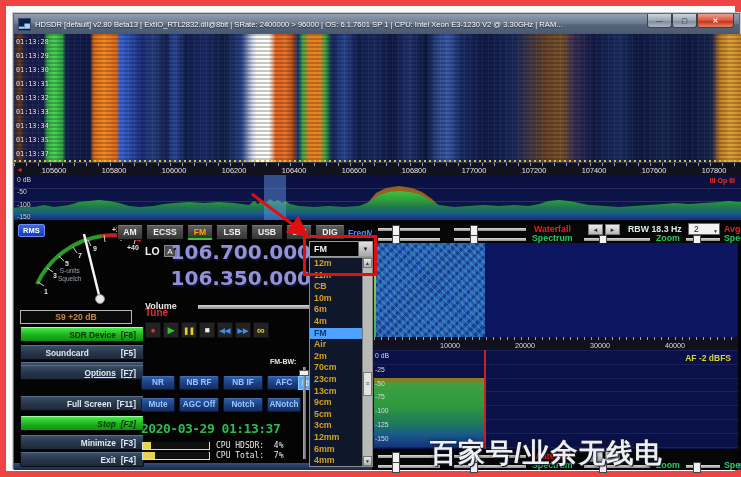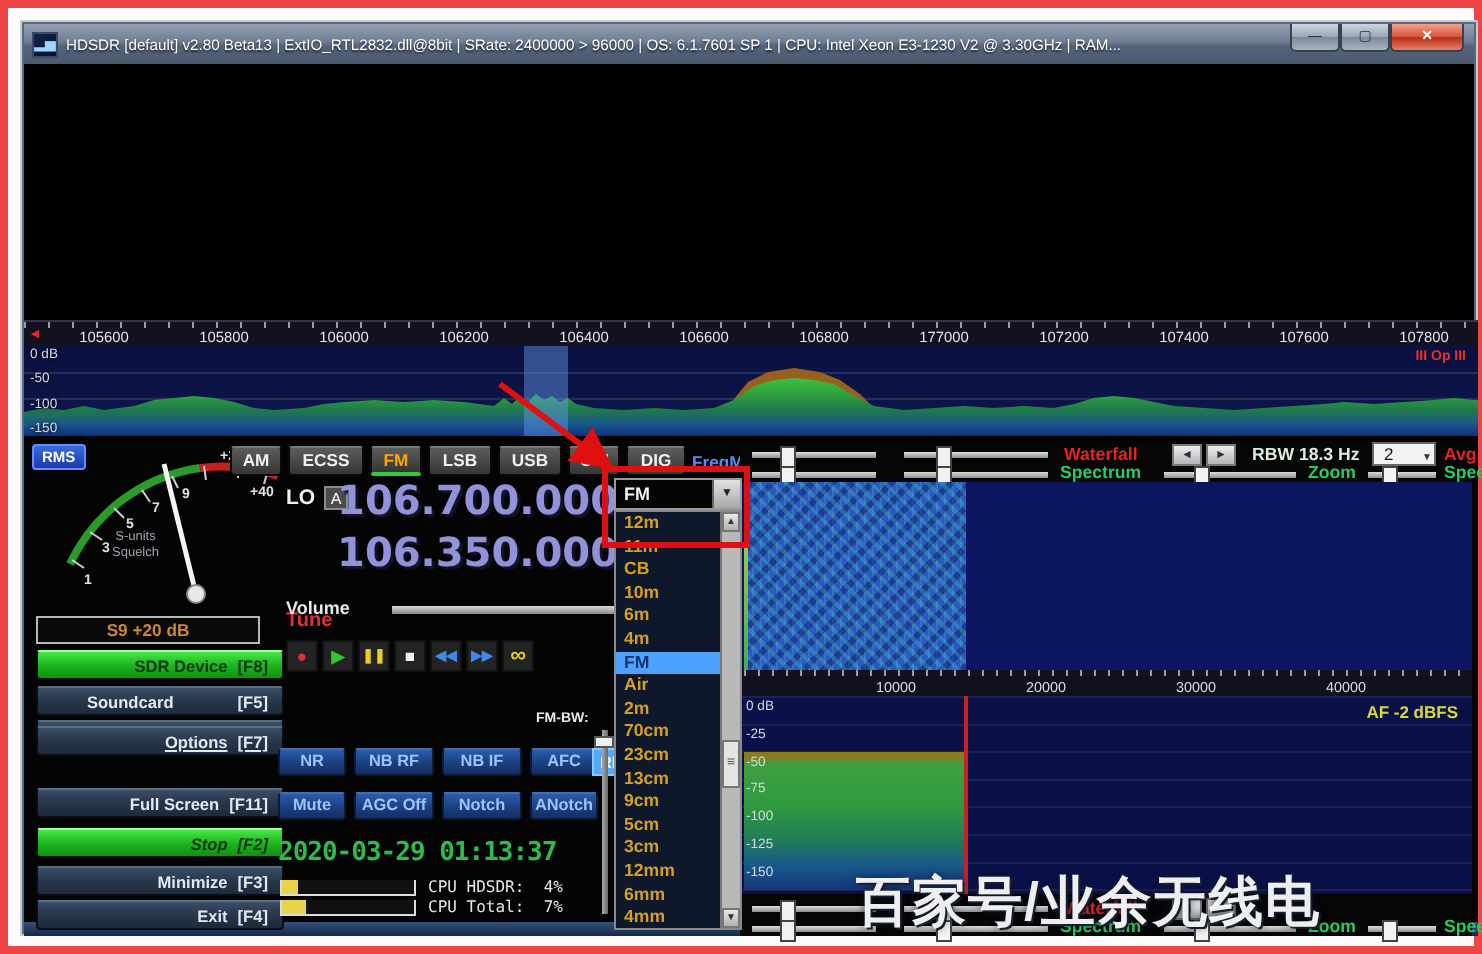--- a/index.html
+++ b/index.html
@@ -1,17 +1,17 @@
 <!DOCTYPE html>
 <html><head>
 <meta charset="utf-8">
 <style>
   * { margin:0; padding:0; box-sizing:border-box; }
   html,body { width:741px; height:477px; background:#f7f7f7; font-family:"Liberation Sans",sans-serif; overflow:hidden; }
-  .page { position:relative; width:741px; height:477px; background:#fbfbfb; border:4px solid #ef4444; }
+  .page { position:relative; width:741px; height:477px; background:#fbfbfb; border:6px solid #ef4444; }
   .win { position:absolute; left:7px; top:7px; width:727px; height:456px; background:#000; border:1px solid #5a6a7e; box-shadow:0 0 0 1px #c8ccd2; }
 
   
   .titlebar { position:absolute; left:0; top:0; width:100%; height:20px;
     background:linear-gradient(180deg,#93a0b2 0%,#6e7d92 45%,#55647a 55%,#4a5970 100%);
     display:flex; align-items:center; padding-left:4px; }
   .app-icon { width:13px; height:13px; background:linear-gradient(135deg,#10254f,#071228); border:1px solid #3a4a66; margin-right:4px;
     color:#9fd4ff; font-size:7px; line-height:11px; text-align:center; }
   .title-text { color:#fff; font-size:7.6px; text-shadow:0 1px 1px #223; white-space:nowrap; overflow:hidden; width:610px; }
   .caption-btns { position:absolute; right:5px; top:0; display:flex; }
@@ -186,20 +186,33 @@
     <div class="titlebar">
       <div class="app-icon">▂▅</div>
       <div class="title-text">HDSDR  [default]   v2.80 Beta13   |   ExtIO_RTL2832.dll@8bit   |   SRate: 2400000 &gt; 96000   |   OS: 6.1.7601 SP 1   |   CPU: Intel Xeon E3-1230 V2 @ 3.30GHz   |   RAM...</div>
       <div class="caption-btns">
         <div class="cap-btn cap-min">—</div>
         <div class="cap-btn cap-max">▢</div>
         <div class="cap-btn cap-close">✕</div>
       </div>
     </div>
 
+    <div class="rf-waterfall">
+      <div id="wf-ts">
+          <div class="wf-ts" style="top: 4px;">01:13:28</div>
+          <div class="wf-ts" style="top: 18px;">01:13:29</div>
+          <div class="wf-ts" style="top: 32px;">01:13:30</div>
+          <div class="wf-ts" style="top: 46px;">01:13:31</div>
+          <div class="wf-ts" style="top: 60px;">01:13:32</div>
+          <div class="wf-ts" style="top: 74px;">01:13:33</div>
+          <div class="wf-ts" style="top: 88px;">01:13:34</div>
+          <div class="wf-ts" style="top: 102px;">01:13:35</div>
+          <div class="wf-ts" style="top: 116px;">01:13:37</div>
+        </div>
+    </div>
 
     <div class="rf-scale">
       <div class="scale-arrow">◄</div>
       <div id="rf-scale-labels">
           <div class="scale-lbl" style="left: 16px;">105600</div>
           <div class="scale-lbl" style="left: 76px;">105800</div>
           <div class="scale-lbl" style="left: 136px;">106000</div>
           <div class="scale-lbl" style="left: 196px;">106200</div>
           <div class="scale-lbl" style="left: 256px;">106400</div>
           <div class="scale-lbl" style="left: 316px;">106600</div>

